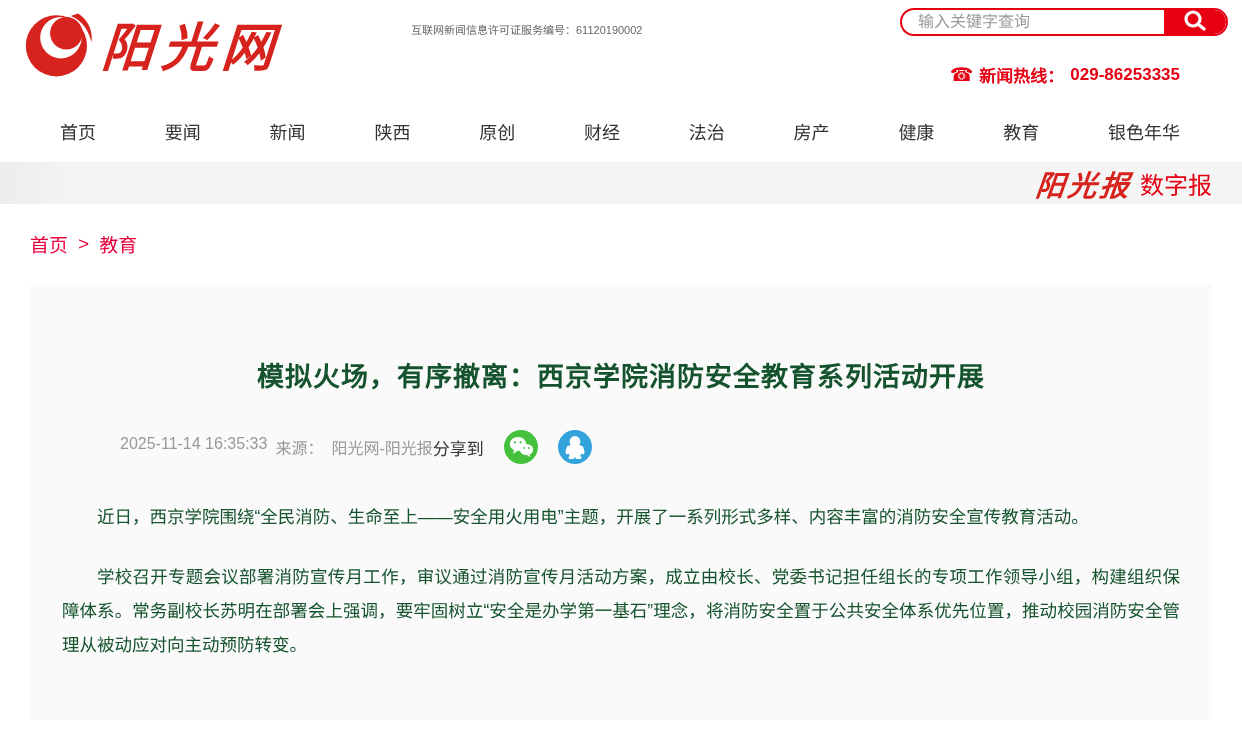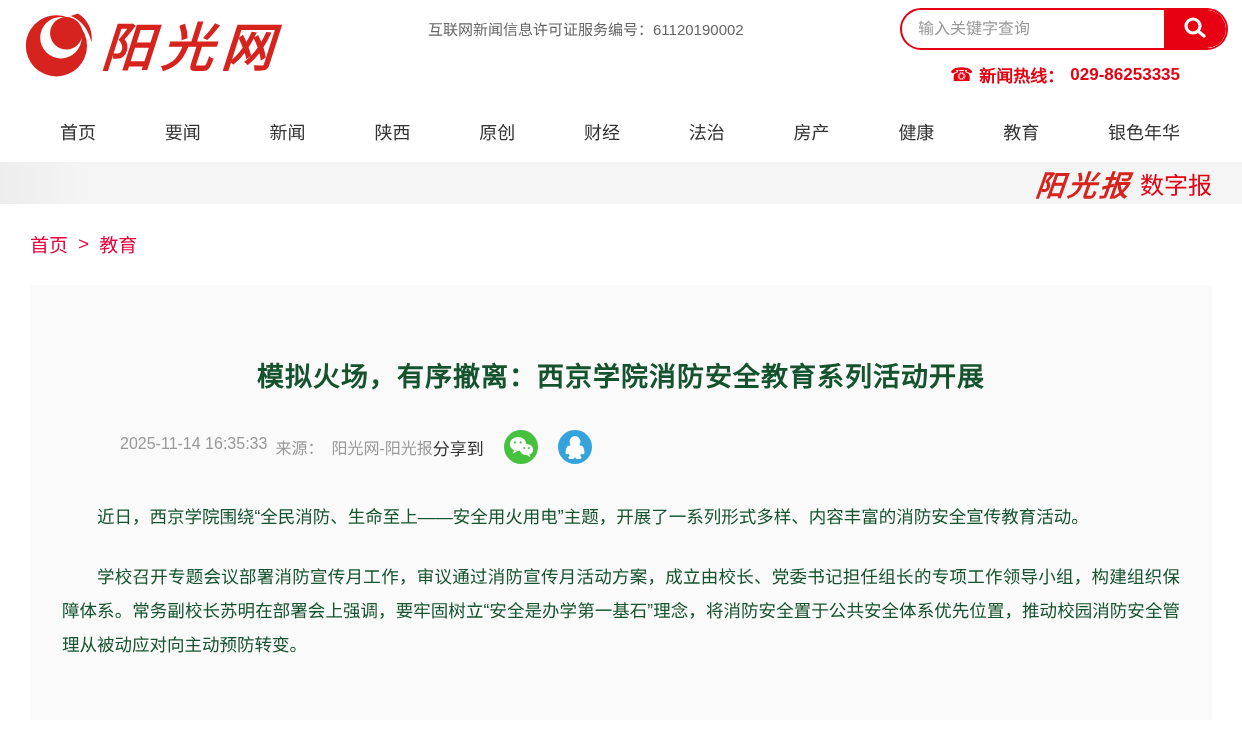--- a/index.html
+++ b/index.html
@@ -11,22 +11,22 @@
   *{margin:0;padding:0;box-sizing:border-box;}
   html,body{width:1242px;height:755px;overflow:hidden;background:#fff;
     font-family:"Liberation Sans","DejaVu Sans",sans-serif;color:var(--text-dark);}
 
   
   .top-header{position:relative;height:100px;background:#fff;}
   .logo{position:absolute;left:24px;top:6px;display:flex;align-items:center;cursor:pointer;}
   .logo svg{width:72px;height:72px;display:block;}
   .logo-text{font-family:"DejaVu Serif","Liberation Serif",serif;font-style:italic;font-weight:bold;
     font-size:52px;color:var(--brand-red);letter-spacing:8px;margin-left:6px;transform:skewX(-4deg);}
-  .header-info{position:absolute;left:428px;top:15px;font-size:15px;color:var(--info-gray);line-height:30px;}
-  .search-wrap{position:absolute;right:14px;top:8px;width:328px;height:42px;
+  .header-info{position:absolute;left:411px;top:15px;font-size:11px;color:var(--info-gray);line-height:30px;}
+  .search-wrap{position:absolute;right:14px;top:8px;width:328px;height:28px;
     border:2px solid var(--accent-red);border-radius:22px;background:#fff;display:flex;overflow:hidden;}
   .search-input{flex:1;border:none;outline:none;padding:0 16px;font-size:16px;color:#333;background:transparent;}
   .search-input::placeholder{color:#9a9a9a;}
   .search-btn{width:62px;background:var(--accent-red);border:none;border-radius:0 20px 20px 0;
     display:flex;align-items:center;justify-content:center;cursor:pointer;}
   .hotline{position:absolute;right:62px;top:62px;display:flex;align-items:center;gap:6px;
     color:var(--accent-red);font-weight:bold;font-size:17px;}
   .phone-glyph{font-size:19px;line-height:1;}
 
   

